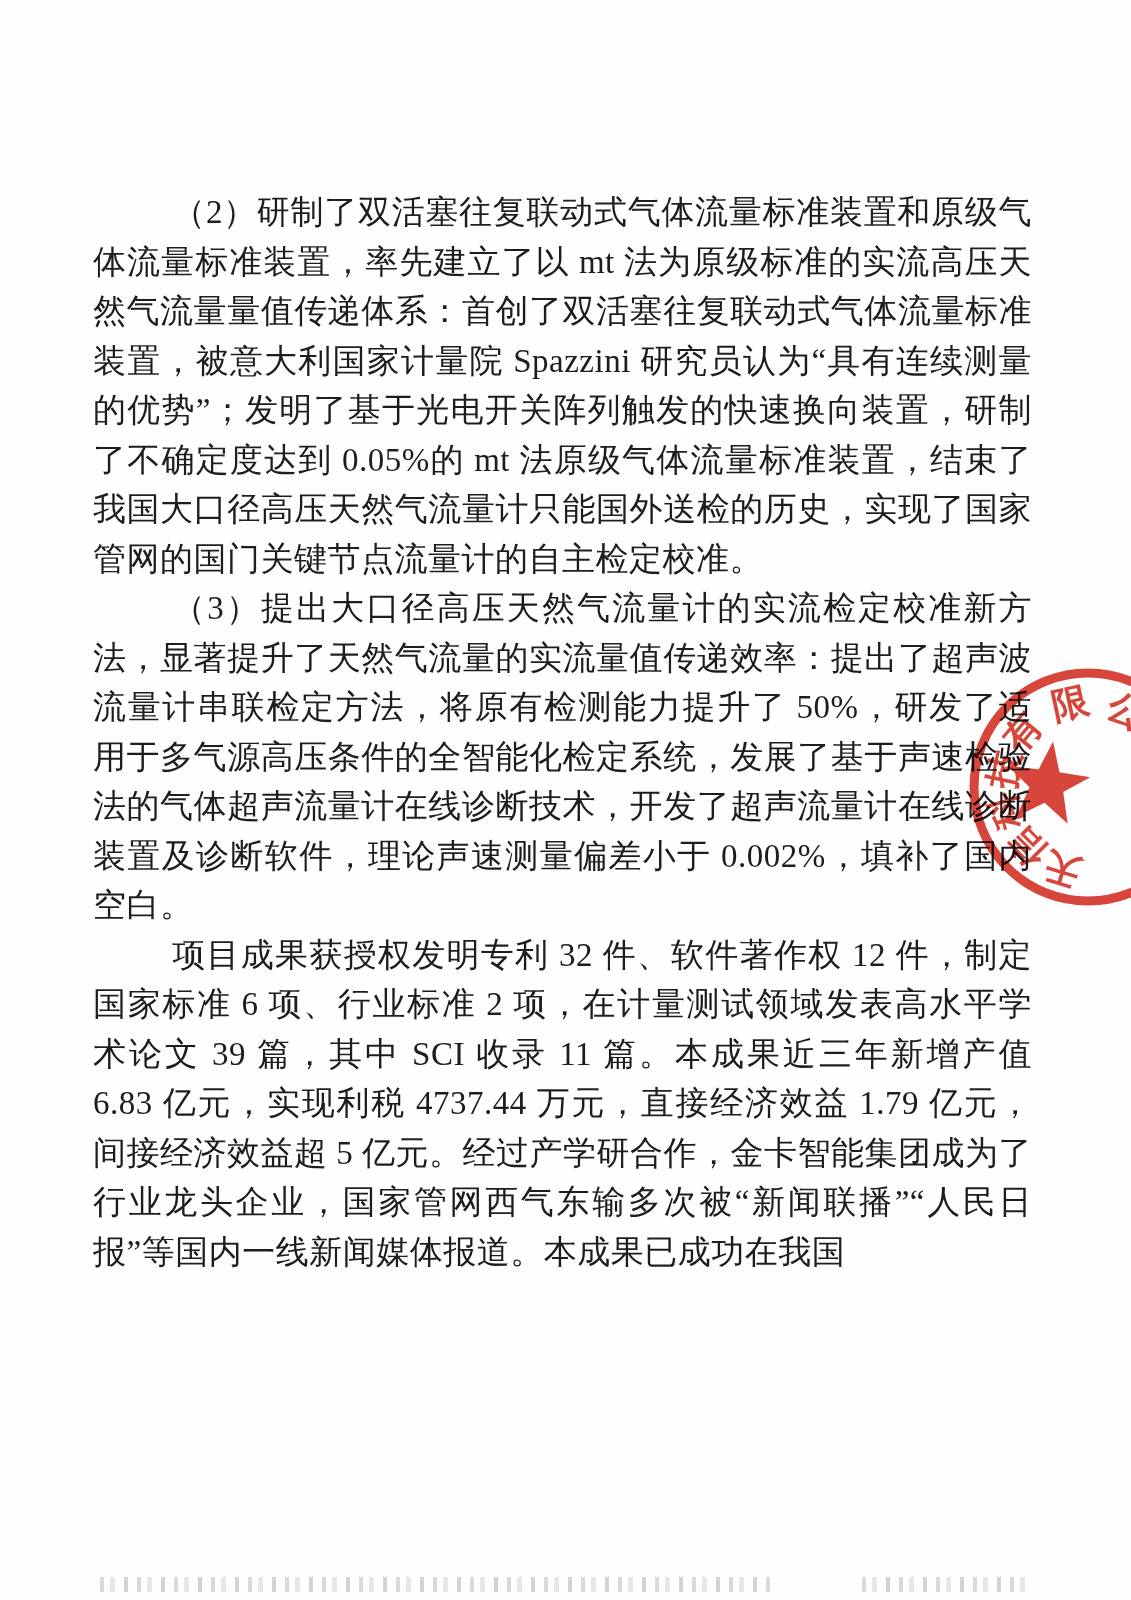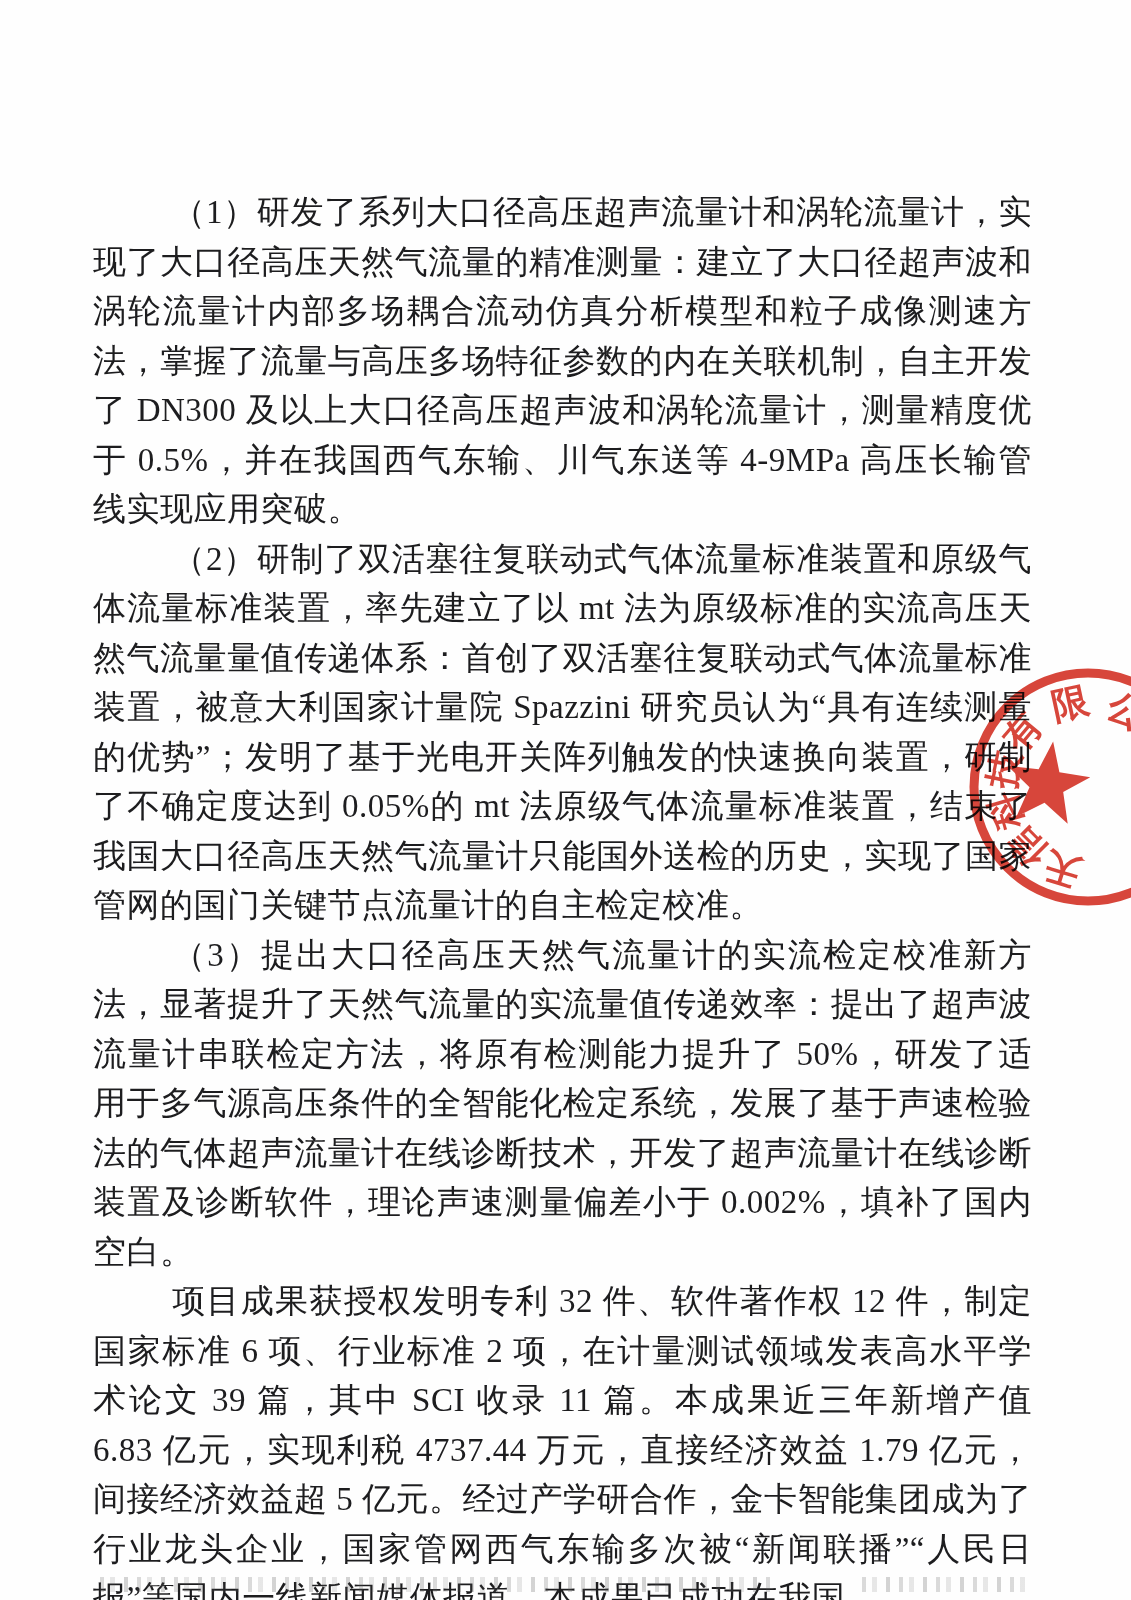--- a/index.html
+++ b/index.html
@@ -49,21 +49,20 @@
   }
   .cutoff.seg1 { left:100px; width:670px; }
   .cutoff.seg2 { left:862px; width:172px; }
 </style>
 </head>
 <body>
 
 <div class="page">
 
   <div class="text-block">
-    <p class="para">（1）研发了系列大口径高压超声流量计和涡轮流量计，实现了大口径高压天然气流量的精准测量：建立了大口径超声波和涡轮流量计内部多场耦合流动仿真分析模型和粒子成像测速方法，掌握了流量与高压多场特征参数的内在关联机制，自主开发了 DN300 及以上大口径高压超声波和涡轮流量计，测量精度优于 0.5%，并在我国西气东输、川气东送等 4-9MPa 高压长输管线实现应用突破。</p>
     <p class="para">（2）研制了双活塞往复联动式气体流量标准装置和原级气体流量标准装置，率先建立了以 mt 法为原级标准的实流高压天然气流量量值传递体系：首创了双活塞往复联动式气体流量标准装置，被意大利国家计量院 Spazzini 研究员认为“具有连续测量的优势”；发明了基于光电开关阵列触发的快速换向装置，研制了不确定度达到 0.05%的 mt 法原级气体流量标准装置，结束了我国大口径高压天然气流量计只能国外送检的历史，实现了国家管网的国门关键节点流量计的自主检定校准。</p>
     <p class="para">（3）提出大口径高压天然气流量计的实流检定校准新方法，显著提升了天然气流量的实流量值传递效率：提出了超声波流量计串联检定方法，将原有检测能力提升了 50%，研发了适用于多气源高压条件的全智能化检定系统，发展了基于声速检验法的气体超声流量计在线诊断技术，开发了超声流量计在线诊断装置及诊断软件，理论声速测量偏差小于 0.002%，填补了国内空白。</p>
     <p class="para">项目成果获授权发明专利 32 件、软件著作权 12 件，制定国家标准 6 项、行业标准 2 项，在计量测试领域发表高水平学术论文 39 篇，其中 SCI 收录 11 篇。本成果近三年新增产值 6.83 亿元，实现利税 4737.44 万元，直接经济效益 1.79 亿元，间接经济效益超 5 亿元。经过产学研合作，金卡智能集团成为了行业龙头企业，国家管网西气东输多次被“新闻联播”“人民日报”等国内一线新闻媒体报道。本成果已成功在我国</p>
   </div>
 
   <svg class="seal" viewBox="0 0 250 250" aria-hidden="true">
     <circle cx="125" cy="122" r="114" fill="none" stroke="#d5382c" stroke-width="9"></circle>
     <g transform="translate(84,120) rotate(8)">
       <polygon fill="#d5382c" points="0,-44 10.5,-14.4 41.8,-13.6 17,4.6 25.9,35.6 0,17.8 -25.9,35.6 -17,4.6 -41.8,-13.6 -10.5,-14.4"></polygon>
     </g>

